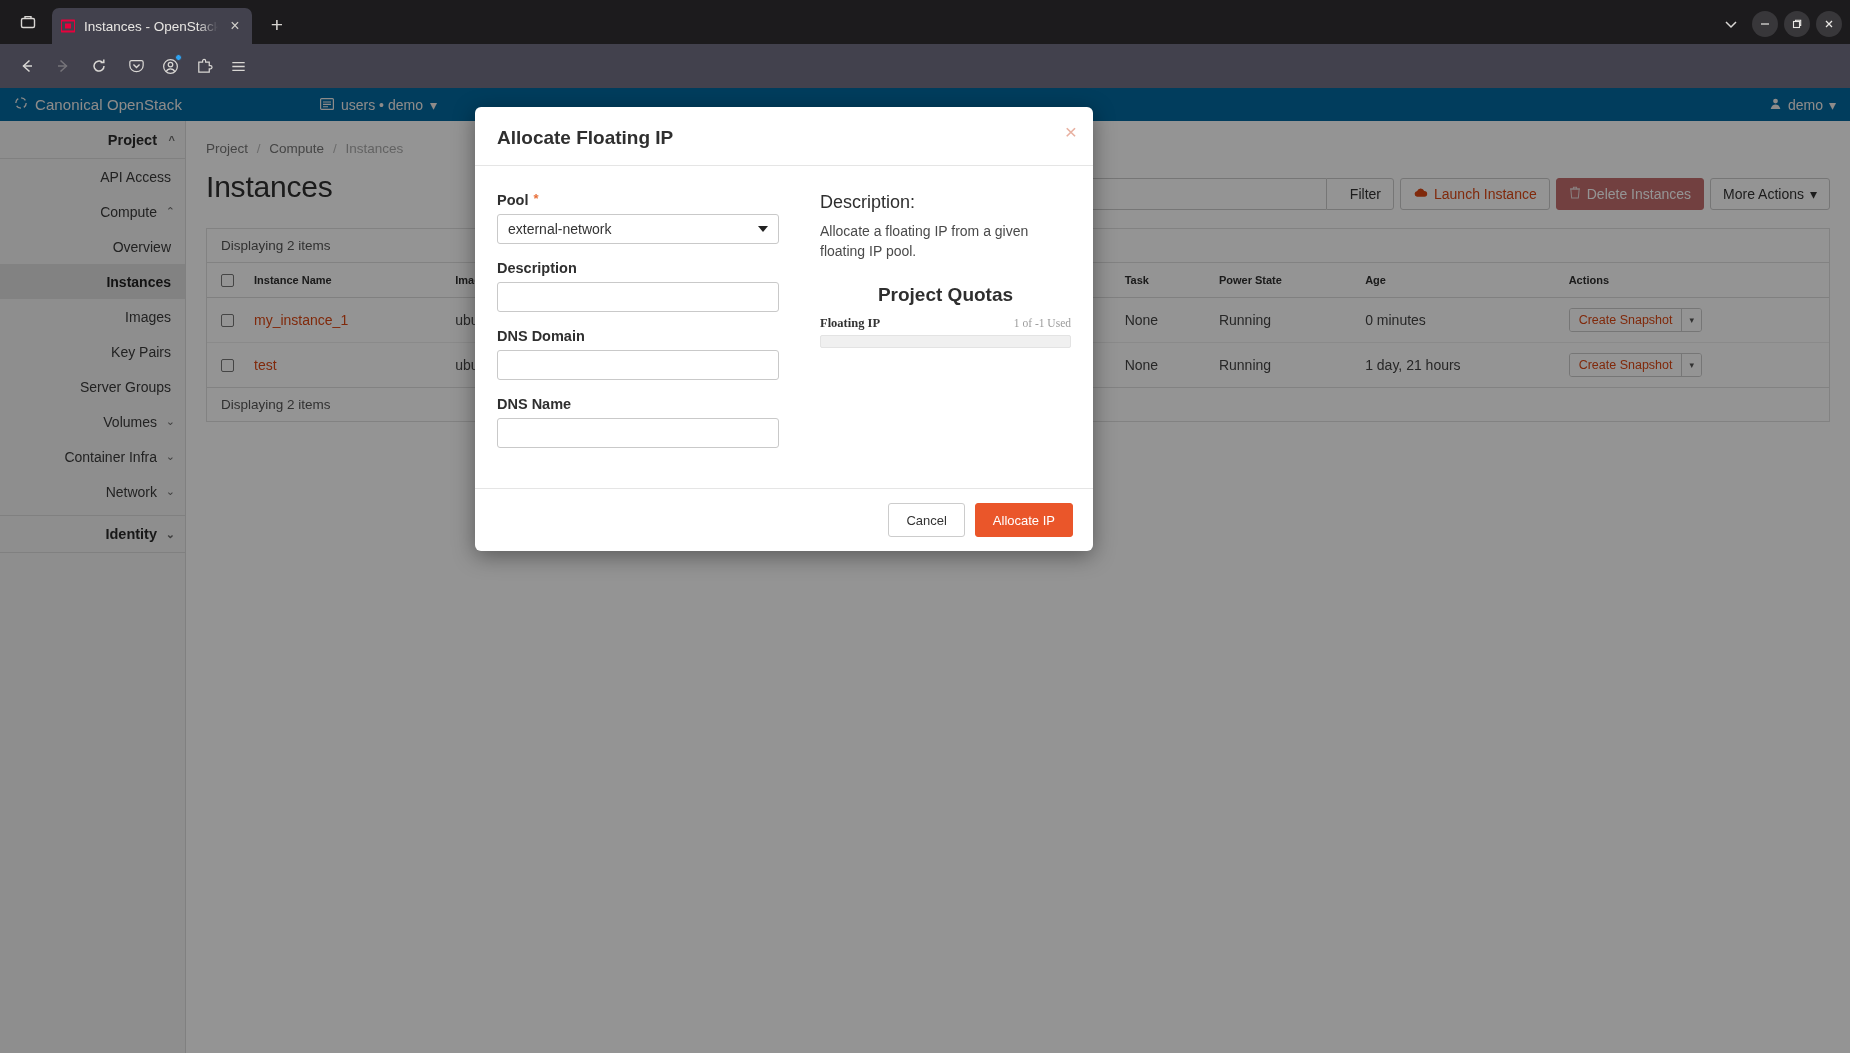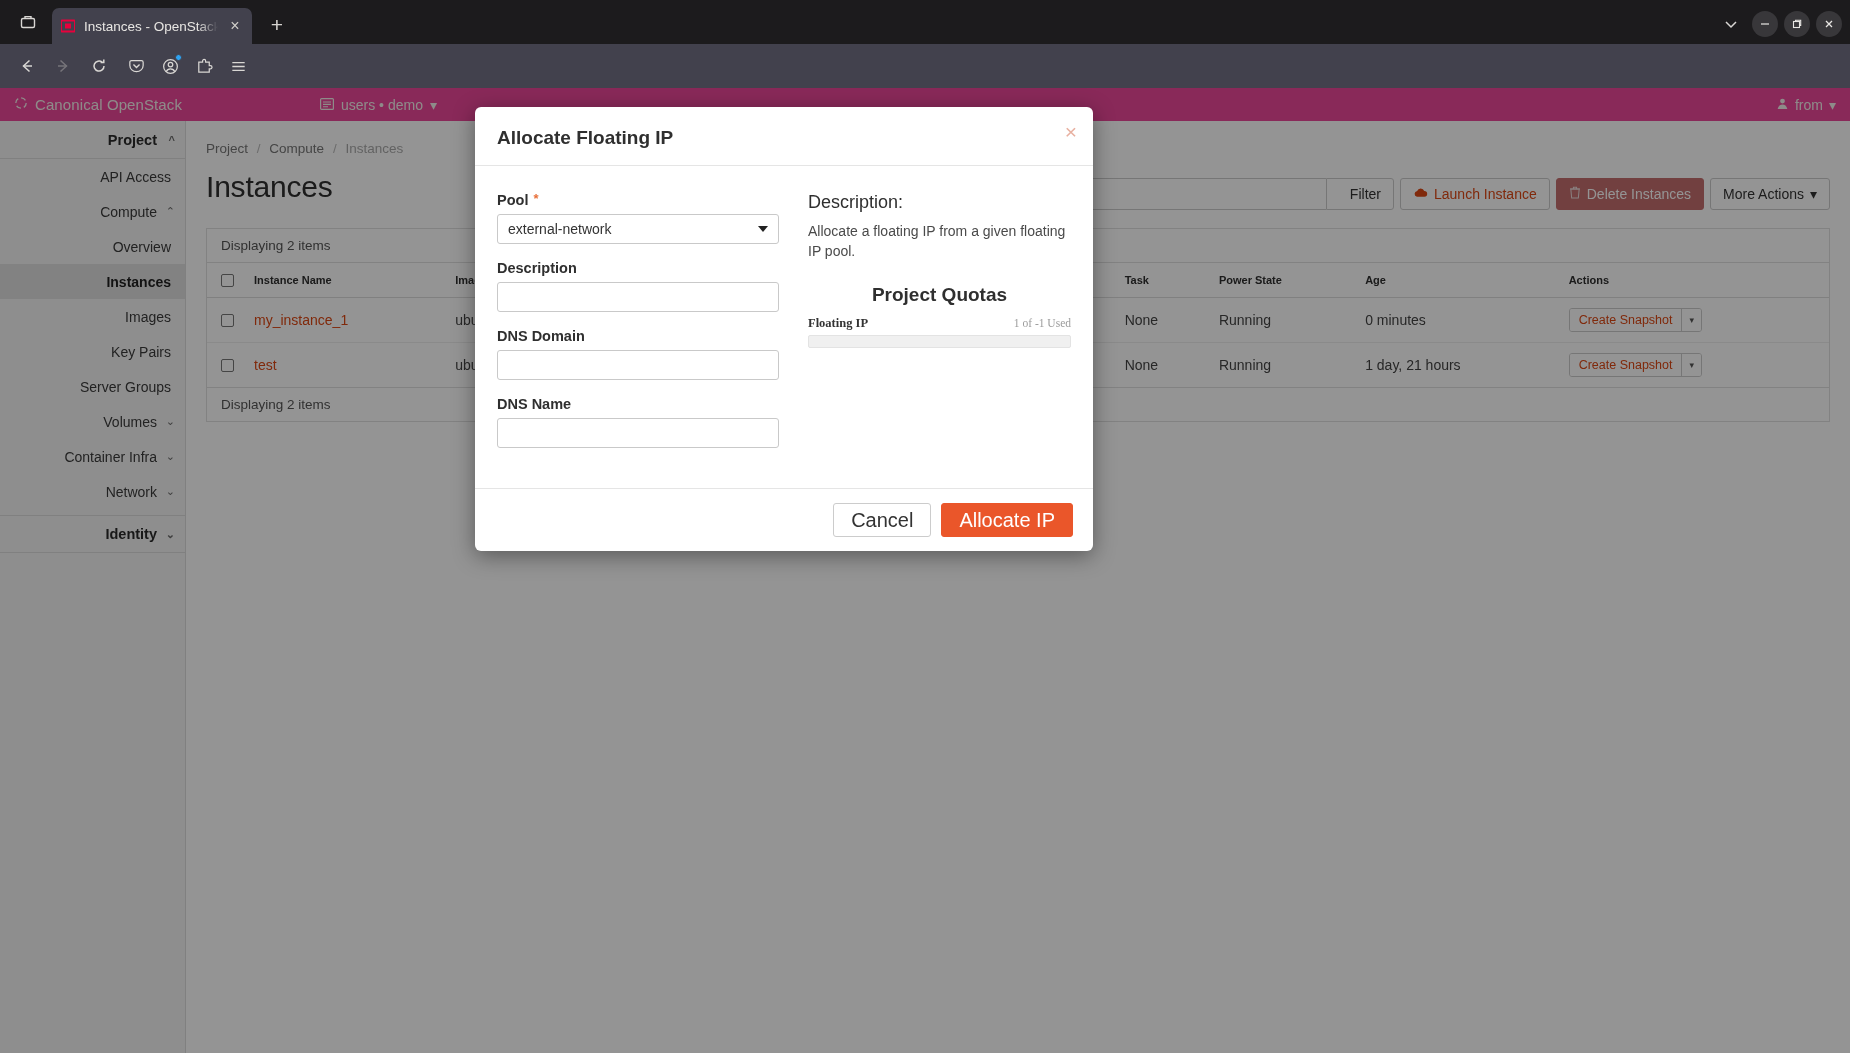--- a/index.html
+++ b/index.html
@@ -70,21 +70,21 @@
   .navbar-right .ni { width: 24px; height: 24px; color: #d9d7d4; display:flex; align-items:center; justify-content:center; position: relative; }
   .badge-dot {
     position: absolute; top: 0px; right: 0px; width: 7px; height: 7px; border-radius: 50%;
     background: #2ea3f2; border: 1px solid #42414d;
   }
 
   
   .page { flex: 1; position: relative; background: #fff; overflow: hidden; }
 
   .os-header {
-    height: 33px; background: #ec4899; display: flex; align-items: center;
+    height: 33px; background: #0369a1; display: flex; align-items: center;
     padding: 0 14px; color: #fff;
   }
   .brand { font-size: 15px; color: #f4f0ed; display: flex; align-items: center; gap: 7px; letter-spacing: .1px; }
   .ctx-switch {
     margin-left: 120px; display: flex; align-items: center; gap: 7px;
     font-size: 14px; color: #f4f0ed; padding-left: 18px;
   }
   .os-header-right { margin-left: auto; display: flex; align-items: center; gap: 6px; font-size: 14px; color: #f4f0ed; }
 
   .body-area { display: flex; height: calc(100% - 33px); }
@@ -177,21 +177,21 @@
     display: flex; flex-direction: column;
   }
   .modal-head {
     padding: 20px 22px 16px 22px; border-bottom: 1px solid #e5e5e5; position: relative;
   }
   .modal-title { font-size: 19px; font-weight: bold; color: #2f2f2f; }
   .modal-x {
     position: absolute; right: 16px; top: 14px; font-size: 21px; color: #e8b0a0;
     line-height: 1; font-family: "Liberation Sans", sans-serif;
   }
-  .modal-body { display: flex; padding: 26px 22px 24px 22px; gap: 29px; }
+  .modal-body { display: flex; padding: 26px 22px 24px 22px; gap: 41px; }
   .form-col { width: 282px; flex: none; }
   .info-col { flex: 1; }
 
   .flabel {
     font-size: 14.5px; font-weight: bold; color: #2f2f2f; margin-bottom: 6px;
     display: flex; align-items: flex-start; gap: 5px;
   }
   .req { color: #e8703a; font-size: 13px; line-height: 1; }
   .field {
     width: 100%; height: 30px; border: 1px solid #c9c9c9; border-radius: 3px;
@@ -212,21 +212,21 @@
   .quota-h { font-size: 19px; font-weight: bold; color: #2f2f2f; margin-bottom: 10px; text-align: center; }
   .quota-row { display: flex; align-items: center; font-family: Liberation Serif, serif; }
   .quota-name { font-size: 12.5px; font-weight: bold; color: #333; }
   .quota-used { margin-left: auto; font-size: 11.5px; color: #9b9b9b; }
   .quota-bar { height: 13px; background: #f0f0f0; border: 1px solid #e3e3e3; border-radius: 2px; margin-top: 4px; }
 
   .modal-foot {
     border-top: 1px solid #e5e5e5; padding: 14px 20px; display: flex; justify-content: flex-end; gap: 10px;
   }
   .mbtn {
-    height: 32px; padding: 16px 17px; border-radius: 3px; font-size: 20px;
+    height: 32px; padding: 16px 17px; border-radius: 3px; font-size: 13px;
     display: flex; align-items: center; font-family: "Liberation Sans", sans-serif;
   }
   .mbtn.cancel { background: #fff; border: 1px solid #ccc; color: #333; }
   .mbtn.primary { background: #ea562a; border: 1px solid #ea562a; color: #fff; }
 </style>
 </head>
 <body>
 
 <div class="browser">
 
@@ -341,21 +341,21 @@
         <span>users • demo</span>
         <span>▾</span>
       </div>
       <div class="os-header-right">
         <span>
           <svg width="13" height="13" viewBox="0 0 14 14">
               <circle cx="7" cy="4.4" r="2.6" fill="#f4f0ed"></circle>
               <path d="M1.8 13 C2.6 9.6 4.6 8.2 7 8.2 C9.4 8.2 11.4 9.6 12.2 13 Z" fill="#f4f0ed"></path>
             </svg>
         </span>
-        <span>from</span>
+        <span>demo</span>
         <span>▾</span>
       </div>
     </div>
 
     <div class="body-area">
 
       <nav class="sidebar">
         <div class="side-group">
           <span class="lbl">Project</span>
           <span class="caret">^</span>

